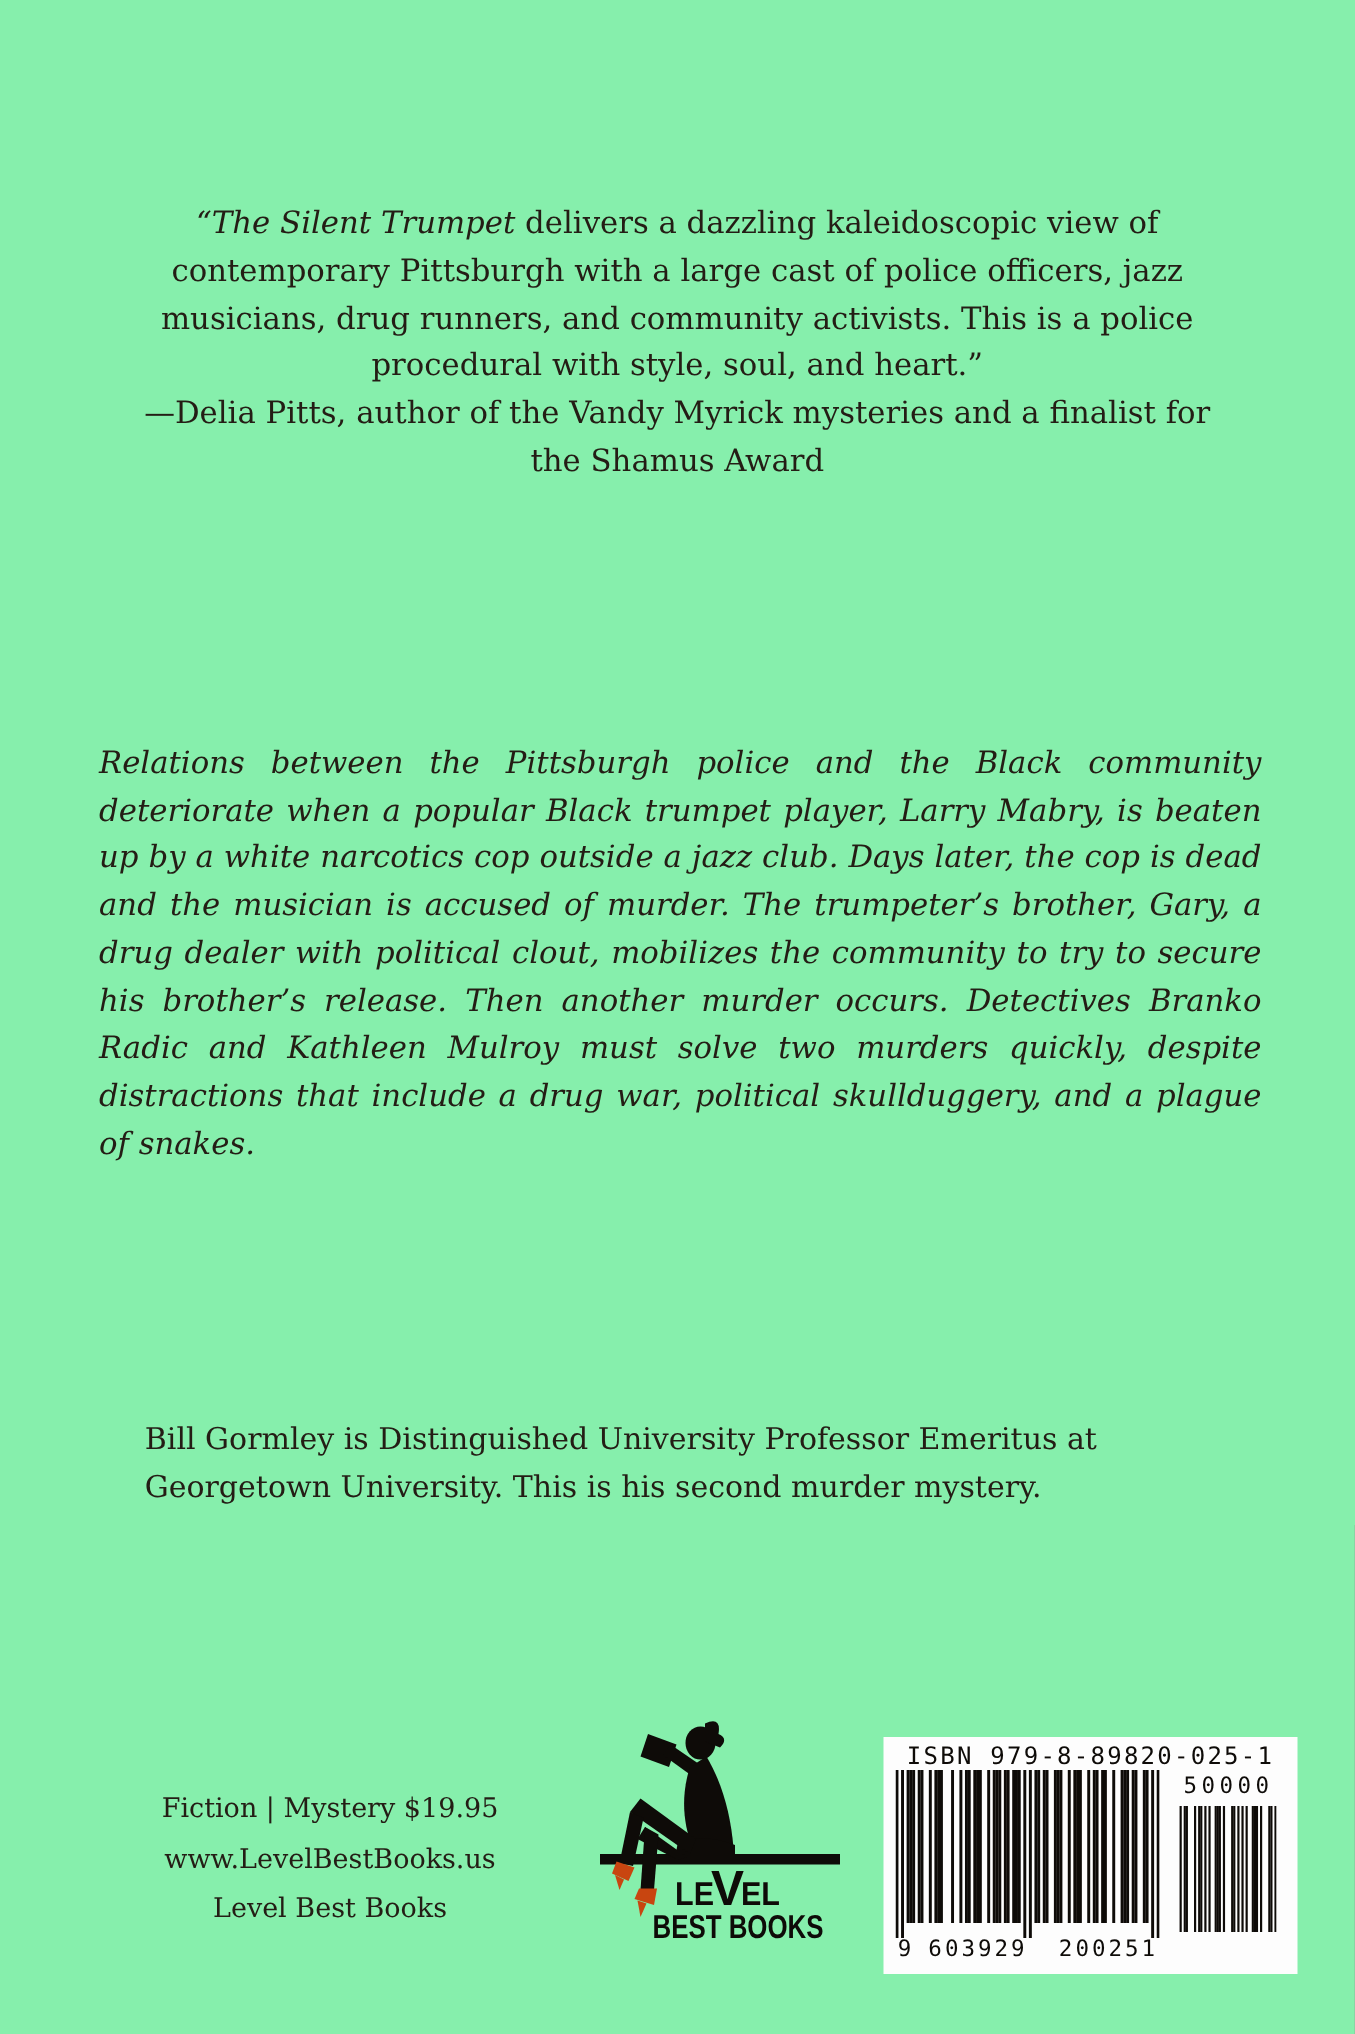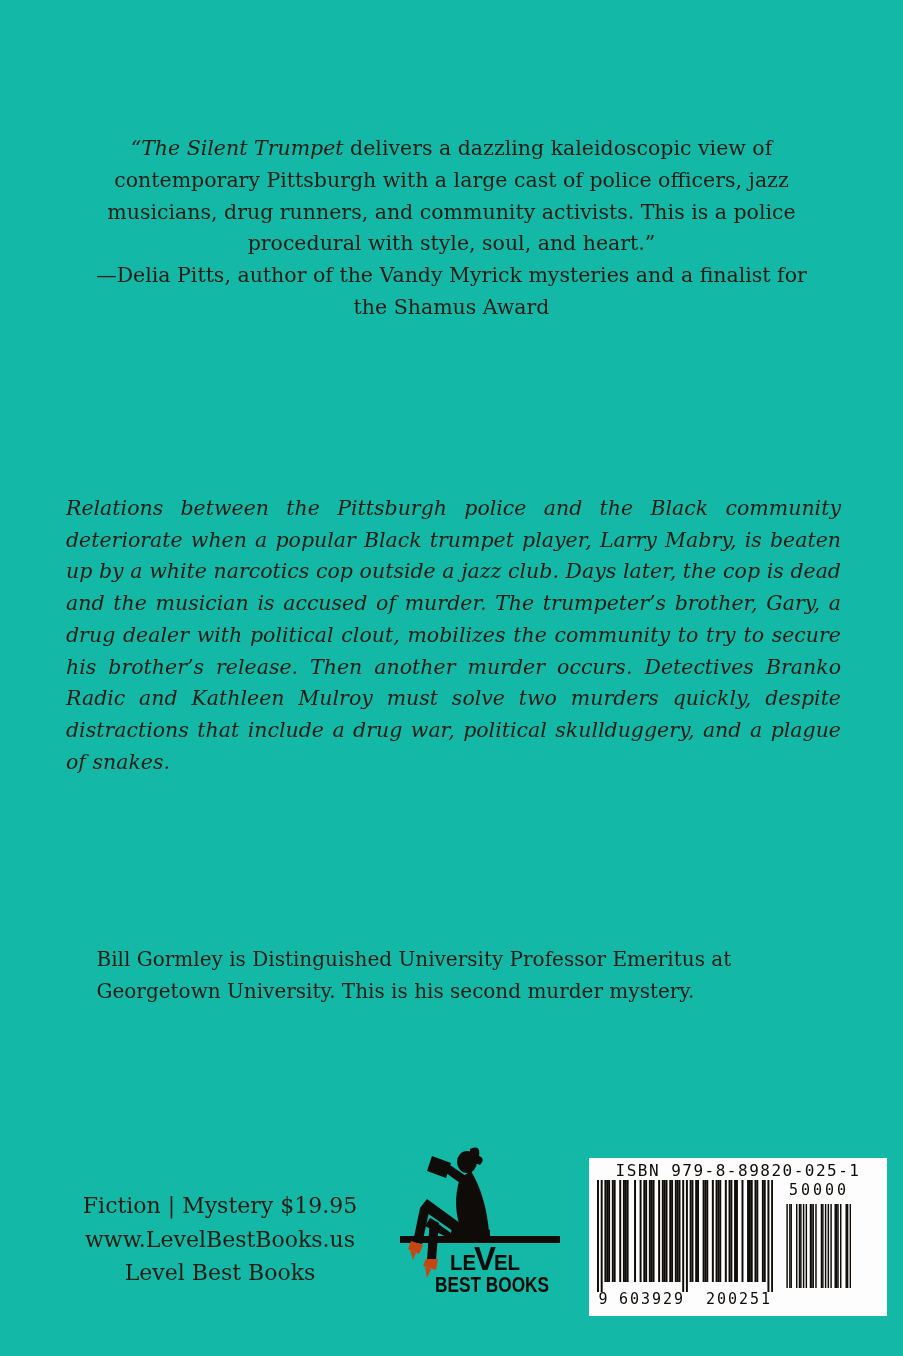--- a/index.html
+++ b/index.html
@@ -3,21 +3,21 @@
 <meta charset="utf-8">
 <style>
   html,body{margin:0;padding:0;}
   body{
     font-family:"DejaVu Serif","Liberation Serif",serif;
     background:#8a8a8a;
   }
   .page{
     position:relative;
     width:903px;height:1356px;
-    background:#14b8a6;
+    background:#86efac;
     color:#241d15;
     overflow:hidden;
   }
   
   .quote-block{
     position:absolute;top:133px;left:0;right:0;
     margin:0 auto;width:712px;
     text-align:center;
     font-size:20.5px;line-height:31.8px;
   }
@@ -32,37 +32,36 @@
   
   .bio{
     position:absolute;top:943px;left:0;right:0;
     margin:0 auto;width:710px;
     font-size:20px;line-height:32px;
   }
   
   .pub-info{
     position:absolute;top:1189px;left:30px;width:380px;
     text-align:center;
-    font-size:22px;line-height:33.5px;
+    font-size:18px;line-height:33.5px;
   }
   .logo{
     position:absolute;left:400px;top:1146px;width:160px;height:154px;
   }
   .logo svg{display:block;width:100%;height:100%;}
   .logo text{
     font-family:"Liberation Sans","DejaVu Sans",sans-serif;
     font-weight:700;fill:#0e0b08;
   }
   
   .barcode-box{
     position:absolute;left:589px;top:1158px;width:276px;height:158px;
     background:#fdfdfd;
     font-family:"DejaVu Sans Mono","Liberation Mono",monospace;
     color:#0e0b08;
-    padding-left:22px;
   }
   .isbn-line{
     position:absolute;top:3px;left:0;right:0;
     text-align:center;font-size:16px;letter-spacing:1.5px;white-space:nowrap;
   }
   .price-code{
     position:absolute;top:23px;left:194px;width:72px;
     text-align:center;font-size:15px;letter-spacing:3px;
   }
   .ean13-svg{position:absolute;left:8px;top:22px;}

